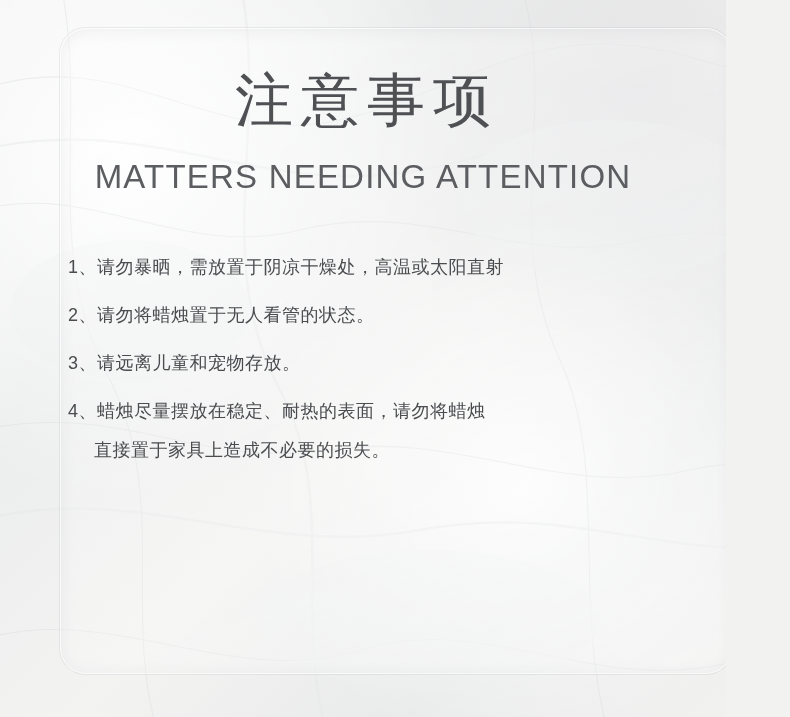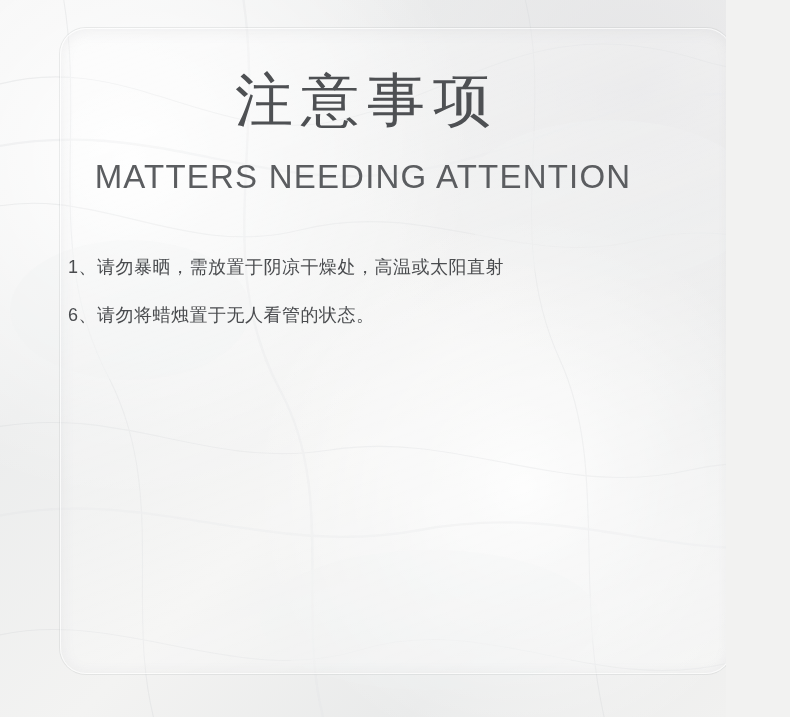--- a/index.html
+++ b/index.html
@@ -127,20 +127,27 @@
   <div class="title-cn">注意事项</div>
   <div class="title-en">MATTERS NEEDING ATTENTION</div>
 
   <div class="list">
 
     <div class="item">
       <span>1、请勿暴晒，需放置于阴凉干燥处，高温或太阳直射</span>
     </div>
 
     <div class="item">
-      <span>6、请勿将蜡烛置于无人看管的状态。</span>
+      <span>2、请勿将蜡烛置于无人看管的状态。</span>
     </div>
 
+    <div class="item">
+      <span>3、请远离儿童和宠物存放。</span>
+    </div>
 
+    <div class="item">
+      <span>4、蜡烛尽量摆放在稳定、耐热的表面，请勿将蜡烛</span>
+      <span class="l2">直接置于家具上造成不必要的损失。</span>
+    </div>
 
   </div>
 
 </div>
 
 </body></html>

